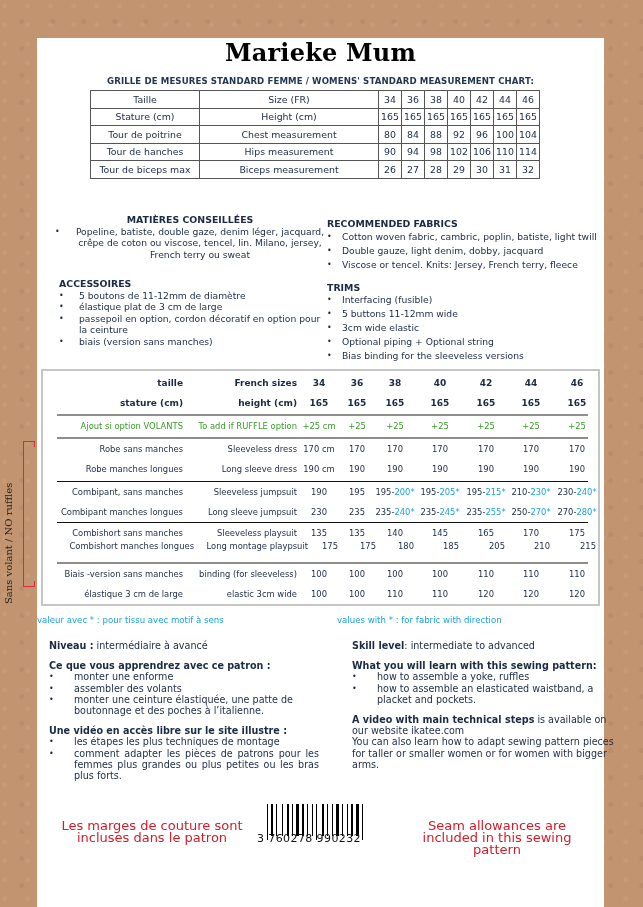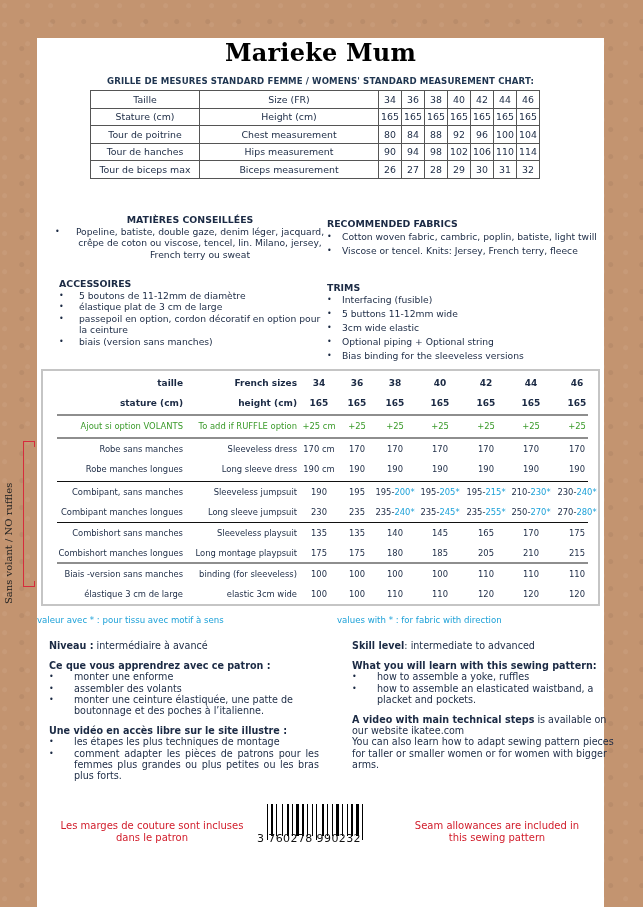--- a/index.html
+++ b/index.html
@@ -73,21 +73,21 @@
     font-family:"DejaVu Serif", serif; font-size:10px; color:#222; white-space:nowrap;
   }
   .note { position:absolute; font-size:8.6px; color:#1da1d8; }
   .block { position:absolute; font-size:9.6px; line-height:11.2px; color:#1b2a44; }
   .block p { margin:0 0 9px 0; }
   .block b { font-weight:bold; }
   .block ul { margin:0 0 9px 0; padding:0; list-style:none; }
   .block li { position:relative; padding-left:25px; }
   .block li::before { content:"•"; position:absolute; left:0; font-size:8px; }
   .block .hd { font-weight:bold; margin:0; }
-  .red { position:absolute; font-size:10px; color:#d11c2a; text-align:center; line-height:12px; }
+  .red { position:absolute; font-size:13px; color:#d11c2a; text-align:center; line-height:12px; }
   .barcode {
     position:absolute; left:222px; top:766px; width:118px; height:40px;
   }
   .barcode .bars { position:absolute; left:8px; top:0; width:110px; height:32px; display:flex; align-items:stretch; }
   .barcode .bars i { display:block; background:#000; margin-right:1px; }
   .barcode .digits { position:absolute; left:-2px; top:28px; font-size:11px; color:#111; letter-spacing:0.4px; background:transparent; }
 </style>
 </head>
 <body>
 
@@ -168,20 +168,21 @@
         <li>élastique plat de 3 cm de large</li>
         <li>passepoil en option, cordon décoratif en option pour la ceinture</li>
         <li>biais (version sans manches)</li>
       </ul>
   </div>
 
   <div class="col right" style="left:290px; top:180px; width:280px;">
     <h4 style="margin-bottom:1px;">RECOMMENDED FABRICS</h4>
     <ul id="fabrics-en-list">
         <li>Cotton woven fabric, cambric, poplin, batiste, light twill</li>
+        <li>Double gauze, light denim, dobby, jacquard</li>
         <li>Viscose or tencel. Knits: Jersey,  French terry, fleece</li>
       </ul>
   </div>
   <div class="col right" style="left:290px; top:244px; width:280px;">
     <h4>TRIMS</h4>
     <ul id="trims-en-list">
         <li>Interfacing (fusible)</li>
         <li>5 buttons 11-12mm wide</li>
         <li>3cm wide elastic</li>
         <li>Optional piping + Optional string</li>
@@ -272,21 +273,21 @@
         <span class="fr">Combishort sans manches</span>
         <span class="en">Sleeveless playsuit</span>
         <span class="v" style="left: 276px;">135</span>
         <span class="v" style="left: 314px;">135</span>
         <span class="v" style="left: 352px;">140</span>
         <span class="v" style="left: 397px;">145</span>
         <span class="v" style="left: 443px;">165</span>
         <span class="v" style="left: 488px;">170</span>
         <span class="v" style="left: 534px;">175</span>
       </div>
-      <div class="yrow" style="top: 172px;">
+      <div class="yrow" style="top: 165px; margin-left: 11px;">
         <span class="fr">Combishort manches longues</span>
         <span class="en">Long montage playpsuit</span>
         <span class="v" style="left: 276px;">175</span>
         <span class="v" style="left: 314px;">175</span>
         <span class="v" style="left: 352px;">180</span>
         <span class="v" style="left: 397px;">185</span>
         <span class="v" style="left: 443px;">205</span>
         <span class="v" style="left: 488px;">210</span>
         <span class="v" style="left: 534px;">215</span>
       </div>

